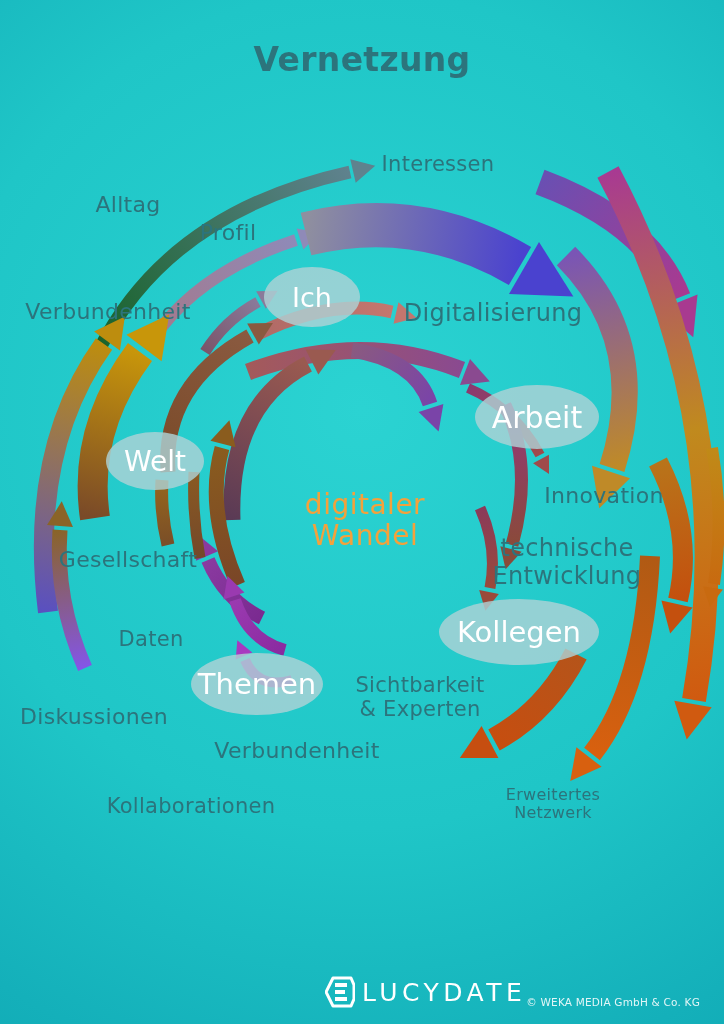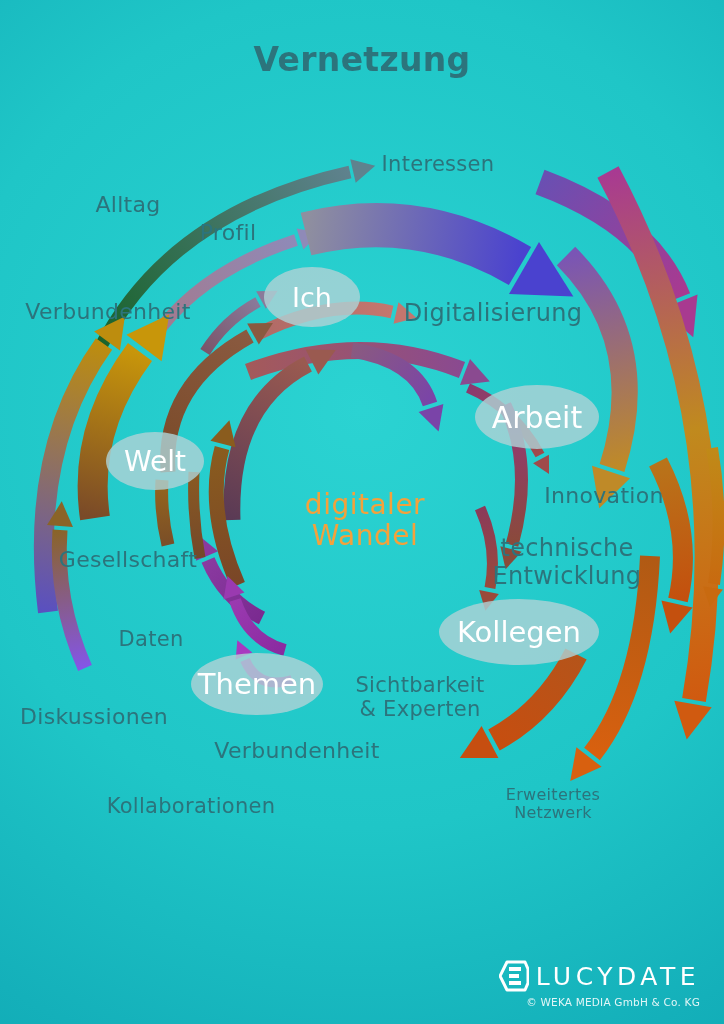--- a/index.html
+++ b/index.html
@@ -26,21 +26,21 @@
     display:flex;align-items:center;justify-content:center;
     color:#ffffff;font-weight:normal;
   }
   .center-text{
     position:absolute;transform:translate(-50%,-50%);
     font-weight:normal;text-align:center;line-height:1.12;
     letter-spacing:0.5px;
   }
   .logo{
     position:absolute;right:24px;bottom:16px;
-    display:flex;flex-direction:column;align-items:flex-end;
+    display:flex;flex-direction:row;align-items:flex-end;
   }
   .logo-row{display:flex;align-items:center;gap:7px;}
   .logo-brand{
     color:#ffffff;font-size:25px;letter-spacing:4.5px;font-weight:normal;
   }
   .logo-copy{
     color:rgba(255,255,255,0.88);font-size:10.5px;margin-top:4px;letter-spacing:0.2px;
   }
 </style>
 </head>

